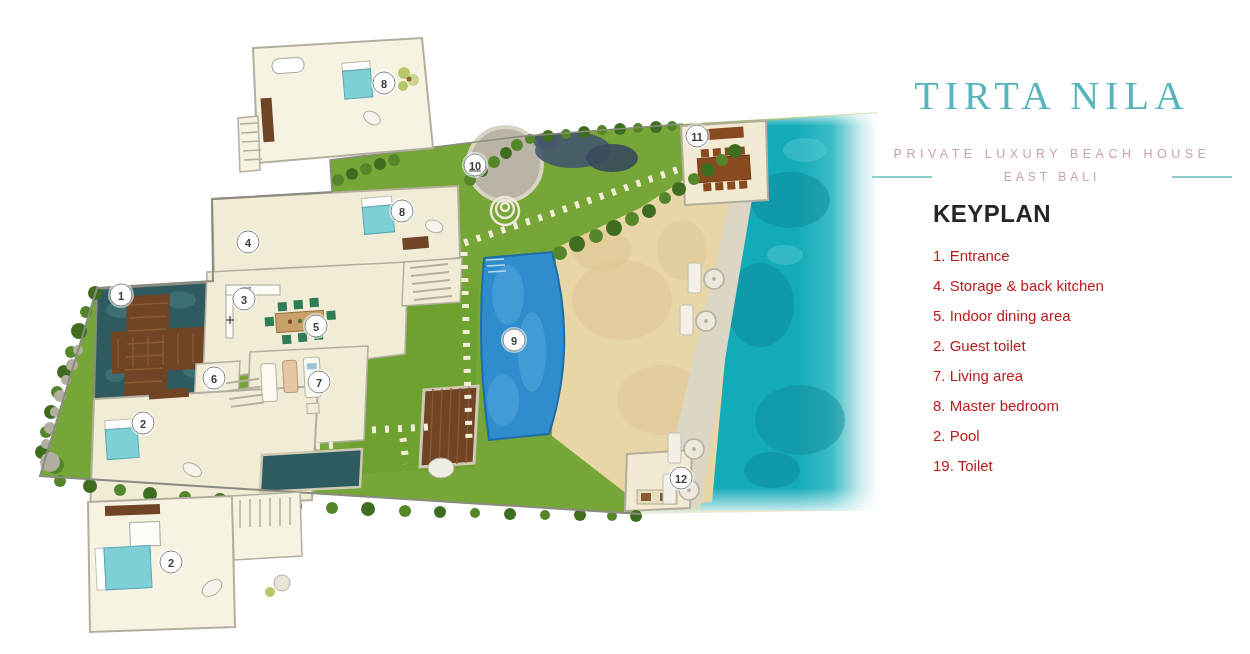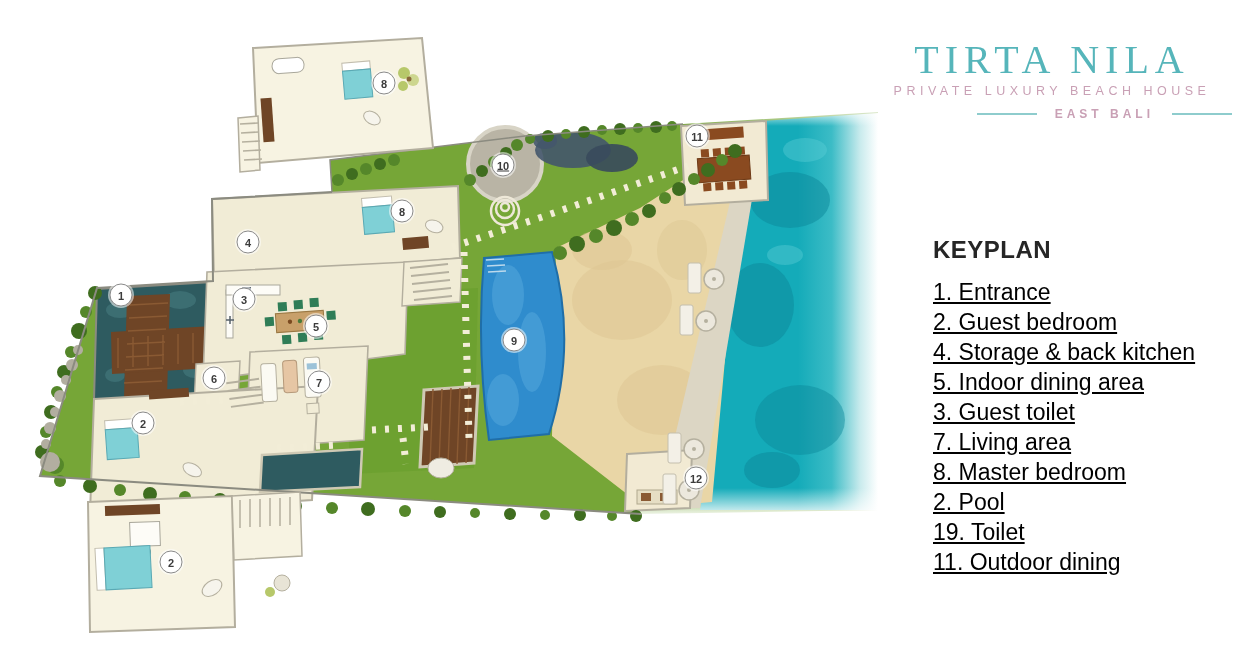--- a/index.html
+++ b/index.html
@@ -10,30 +10,30 @@
   #plan-svg{position:absolute;left:0;top:0;}
   #plan-markers{position:absolute;left:0;top:0;width:900px;height:654px;pointer-events:none;}
   .marker{position:absolute;width:23px;height:23px;border-radius:50%;
           background:#ffffff;border:1.6px solid #8a8a8a;box-sizing:border-box;
           transform:translate(-50%,-50%);display:flex;align-items:center;justify-content:center;
           font-size:11px;font-weight:bold;color:#3c3c3c;
           box-shadow:0 0 0 1.5px rgba(255,255,255,.55);}
   
   #brand{position:absolute;left:872px;top:36px;width:360px;text-align:center;}
   #brand-title{font-family:"Liberation Serif", serif;font-size:40px;letter-spacing:6px;
-               font-weight:400;white-space:nowrap;}
-  #brand-sub{margin-top:1px;font-size:12.5px;letter-spacing:4.5px;white-space:nowrap;}
-  #brand-loc-row{margin-top:9px;display:flex;align-items:center;justify-content:flex-end;gap:18px;font-weight:bold;}
+               font-weight:400;white-space:nowrap;margin-top:36px;}
+  #brand-sub{margin-top:28px;font-size:12.5px;letter-spacing:4.5px;white-space:nowrap;}
+  #brand-loc-row{margin-top:9px;display:flex;align-items:center;justify-content:space-between;gap:18px;}
   .brand-rule{width:60px;height:2px;}
   #brand-loc{font-size:12px;letter-spacing:4px;white-space:nowrap;}
   
-  #keyplan{position:absolute;left:933px;top:200px;width:300px;margin-top:36px;}
+  #keyplan{position:absolute;left:933px;top:200px;width:300px;}
   #keyplan-heading{font-size:24px;font-weight:bold;color:#262626;letter-spacing:.5px;}
   #keyplan-list{list-style:none;margin:13px 0 0 0;padding:0;}
-  #keyplan-list li{font-size:23px;color:#000000;line-height:30px;white-space:nowrap;text-decoration:underline;}
+  #keyplan-list li{font-size:15px;color:#b91c1c;line-height:30px;white-space:nowrap;}
 </style>
 </head>
 <body>
 
 <div id="plan-wrap">
 <svg id="plan-svg" width="900" height="654" viewBox="0 0 900 654">
   <defs>
     <linearGradient id="oceanGrad" x1="0" y1="0" x2="1" y2="0">
       <stop offset="0" stop-color="#14abb9"></stop>
       <stop offset="0.55" stop-color="#14abb9"></stop>
@@ -357,45 +357,43 @@
 <div id="plan-markers">
       <div class="marker" style="left: 121px; top: 295px;">1</div>
       <div class="marker" style="left: 143px; top: 423px;">2</div>
       <div class="marker" style="left: 244px; top: 299px;">3</div>
       <div class="marker" style="left: 248px; top: 242px;">4</div>
       <div class="marker" style="left: 316px; top: 326px;">5</div>
       <div class="marker" style="left: 214px; top: 378px;">6</div>
       <div class="marker" style="left: 319px; top: 382px;">7</div>
       <div class="marker" style="left: 402px; top: 211px;">8</div>
       <div class="marker" style="left: 514px; top: 340px;">9</div>
-      <div class="marker" style="left: 503px; top: 165px; text-decoration: underline;">10</div>
+      <div class="marker" style="left: 475px; top: 165px; text-decoration: underline;">10</div>
       <div class="marker" style="left: 697px; top: 136px;">11</div>
-      <div class="marker" style="left: 696px; top: 478px;">12</div>
+      <div class="marker" style="left: 681px; top: 478px;">12</div>
       <div class="marker" style="left: 384px; top: 83px;">8</div>
       <div class="marker" style="left: 171px; top: 562px;">2</div>
     </div>
 </div>
 
 <div id="brand">
   <div id="brand-title" style="color: rgb(86, 181, 186);">TIRTA NILA</div>
   <div id="brand-sub" style="color: rgb(201, 160, 181);">PRIVATE LUXURY BEACH HOUSE</div>
   <div id="brand-loc-row">
     <span class="brand-rule" style="background: rgb(142, 204, 205);"></span>
     <span id="brand-loc" style="color: rgb(201, 160, 181);">EAST BALI</span>
     <span class="brand-rule" style="background: rgb(142, 204, 205);"></span>
   </div>
 </div>
 
 <div id="keyplan">
   <div id="keyplan-heading">KEYPLAN</div>
   <ol id="keyplan-list">
       <li>1. Entrance</li>
-      <li>2. Guest bedroom</li>
       <li>4. Storage &amp; back kitchen</li>
       <li>5. Indoor dining area</li>
-      <li>3. Guest toilet</li>
+      <li>2. Guest toilet</li>
       <li>7. Living area</li>
       <li>8. Master bedroom</li>
       <li>2. Pool</li>
       <li>19. Toilet</li>
-      <li>11. Outdoor dining</li>
     </ol>
 </div>
 
 </body></html>

